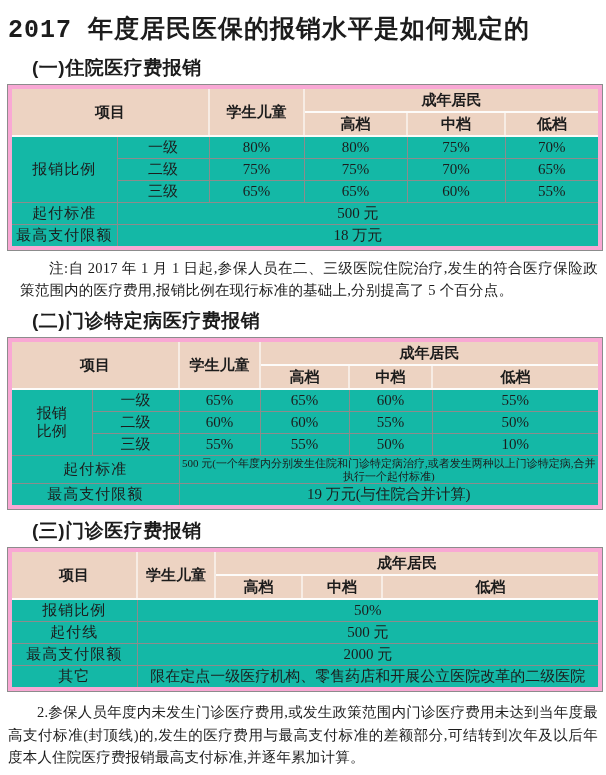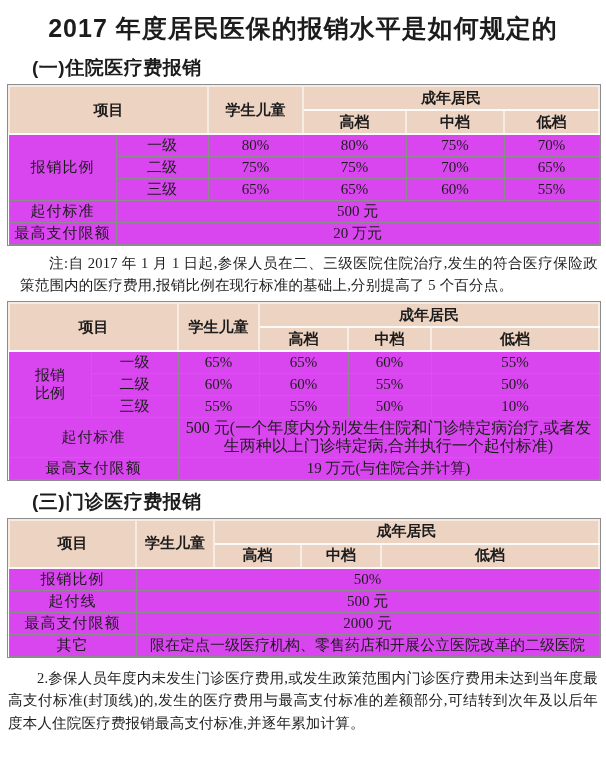--- a/index.html
+++ b/index.html
@@ -4,49 +4,49 @@
 <style>
   html,body { margin:0; padding:0; background:#ffffff; }
   body {
     width:606px; height:775px;
     font-family:"Liberation Serif", serif;
     color:#1c1c1c;
     -webkit-font-smoothing:antialiased;
   }
   .page { width:590px; margin:0 auto; padding-top:10px; }
   .doc-title {
-    font-family:Liberation Sans, sans-serif;
-    font-weight:bold; font-size:25px; text-align:center;
+    font-family:Liberation Mono, monospace;
+    font-weight:bold; font-size:25px; text-align:left;
     margin:2px 0 10px 0; letter-spacing:1px;
   }
   .section-heading {
     font-family:"Liberation Sans", sans-serif;
     font-weight:bold; font-size:19px;
     margin:6px 0 4px 24px; letter-spacing:0.5px;
   }
   table {
     width:590px; border-collapse:collapse; table-layout:fixed;
     font-size:15px; line-height:1.25;
-    border:1px solid #f9a8d4;
+    border:4px solid #f9a8d4;
   }
   th, td { border:1px solid #8c8c8c; padding:1px 2px; text-align:center; overflow:hidden; }
   thead th {
     background:#edd3c2;
     border:2px solid #f7ece4;
     border-bottom:2px solid #fdfbf9;
     font-family:"Liberation Sans", sans-serif;
     font-weight:bold; font-size:15px;
     height:20px;
   }
   table { box-shadow:0 0 0 1px #8c8c8c; }
-  tbody td { background:#d946ef; height:19px; }
+  tbody td { background:#14b8a6; height:19px; }
   .lbl { letter-spacing:1px; }
   .val-left { text-align:center; }
   .two-char-wrap { display:inline-block; width:2.15em; word-break:break-all; text-align:center; }
-  .small-val { font-size:16px; line-height:1.15; }
+  .small-val { font-size:11px; line-height:1.15; }
   .note {
     font-size:14.5px; line-height:1.55;
     margin:7px 0 5px 12px; text-align:justify; text-indent:2em;
     letter-spacing:0.2px;
   }
   .footnotes { margin-top:10px; }
   .footnotes .note { margin:0 0 1px 0; }
   .mt { margin-top:9px; }
 </style>
 </head>
@@ -101,27 +101,28 @@
         <td>65%</td>
         <td>60%</td>
         <td>55%</td>
       </tr>
       <tr>
         <td class="lbl">起付标准</td>
         <td colspan="5">500 元</td>
       </tr>
       <tr>
         <td class="lbl">最高支付限额</td>
-        <td colspan="5">20 万元</td>
+        <td colspan="5">18 万元</td>
       </tr>
     </tbody>
   </table>
 
   <p class="note">注:自 2017 年 1 月 1 日起,参保人员在二、三级医院住院治疗,发生的符合医疗保险政策范围内的医疗费用,报销比例在现行标准的基础上,分别提高了 5 个百分点。</p>
 
+  <div class="section-heading">(二)门诊特定病医疗费报销</div>
 
   <table>
     <colgroup>
       <col style="width:82px">
         <col style="width:87px">
         <col style="width:81px">
       <col style="width:89px">
         <col style="width:83px">
         <col style="width:168px">
     </colgroup>

